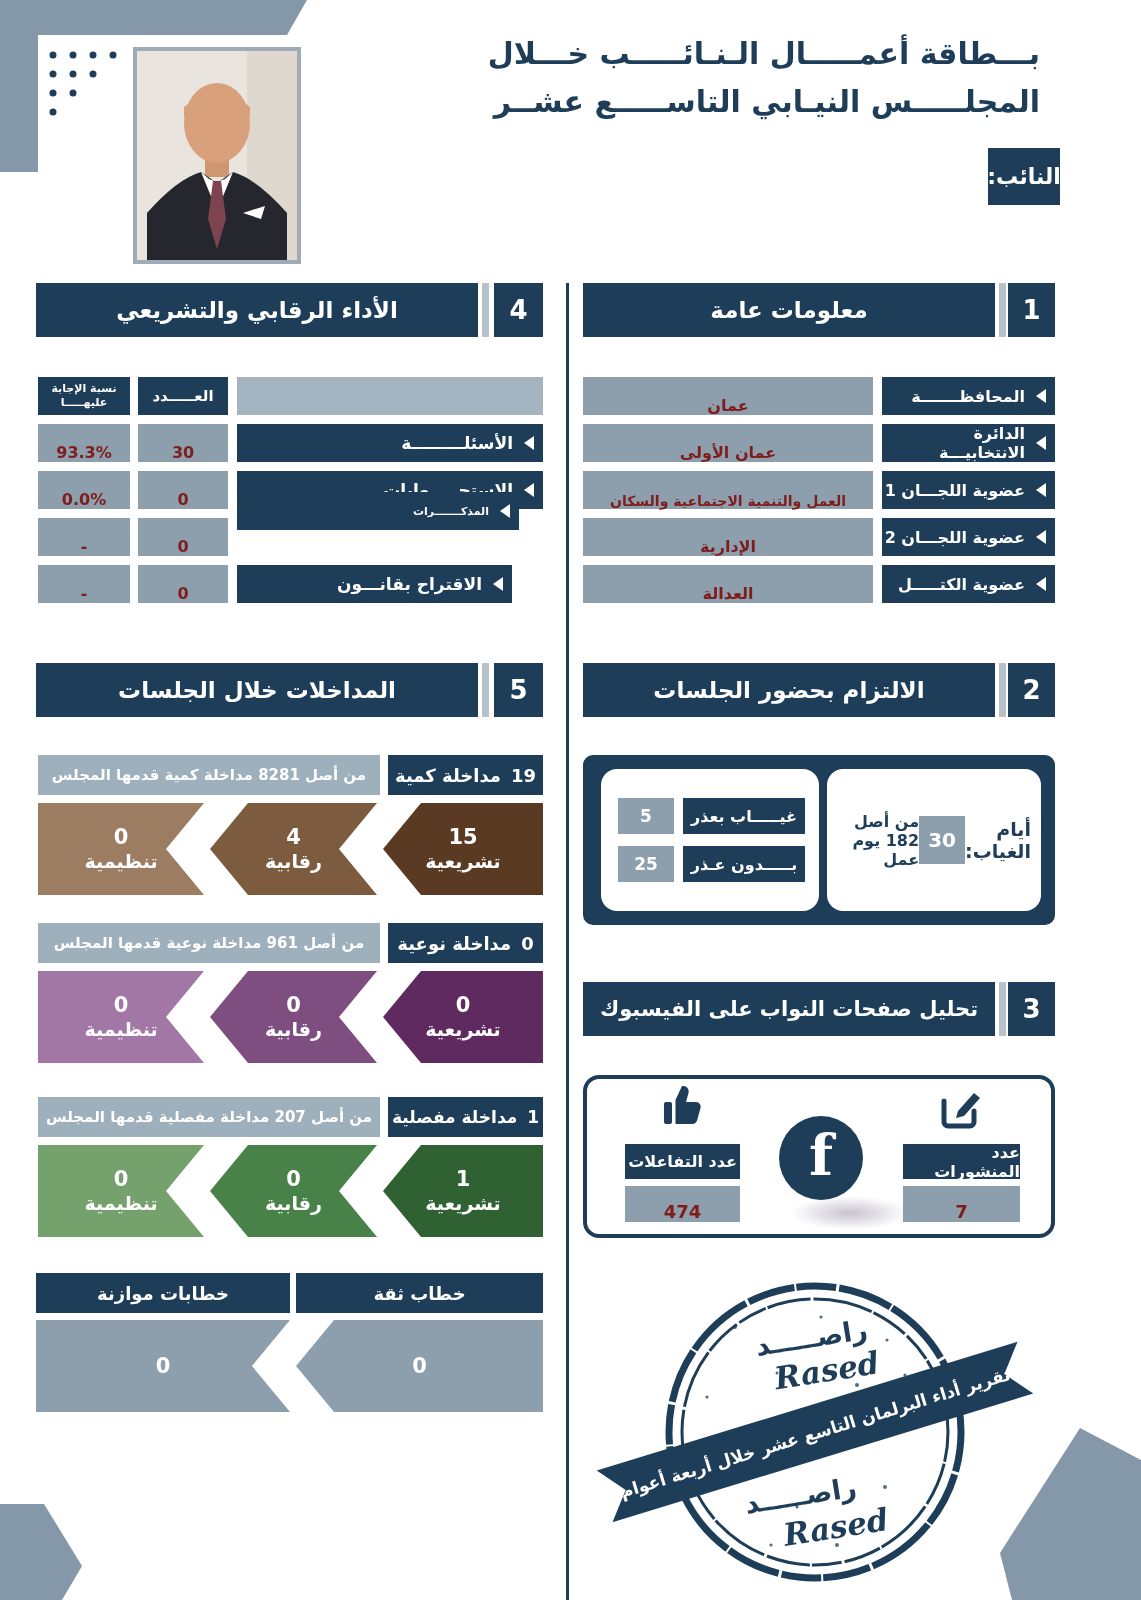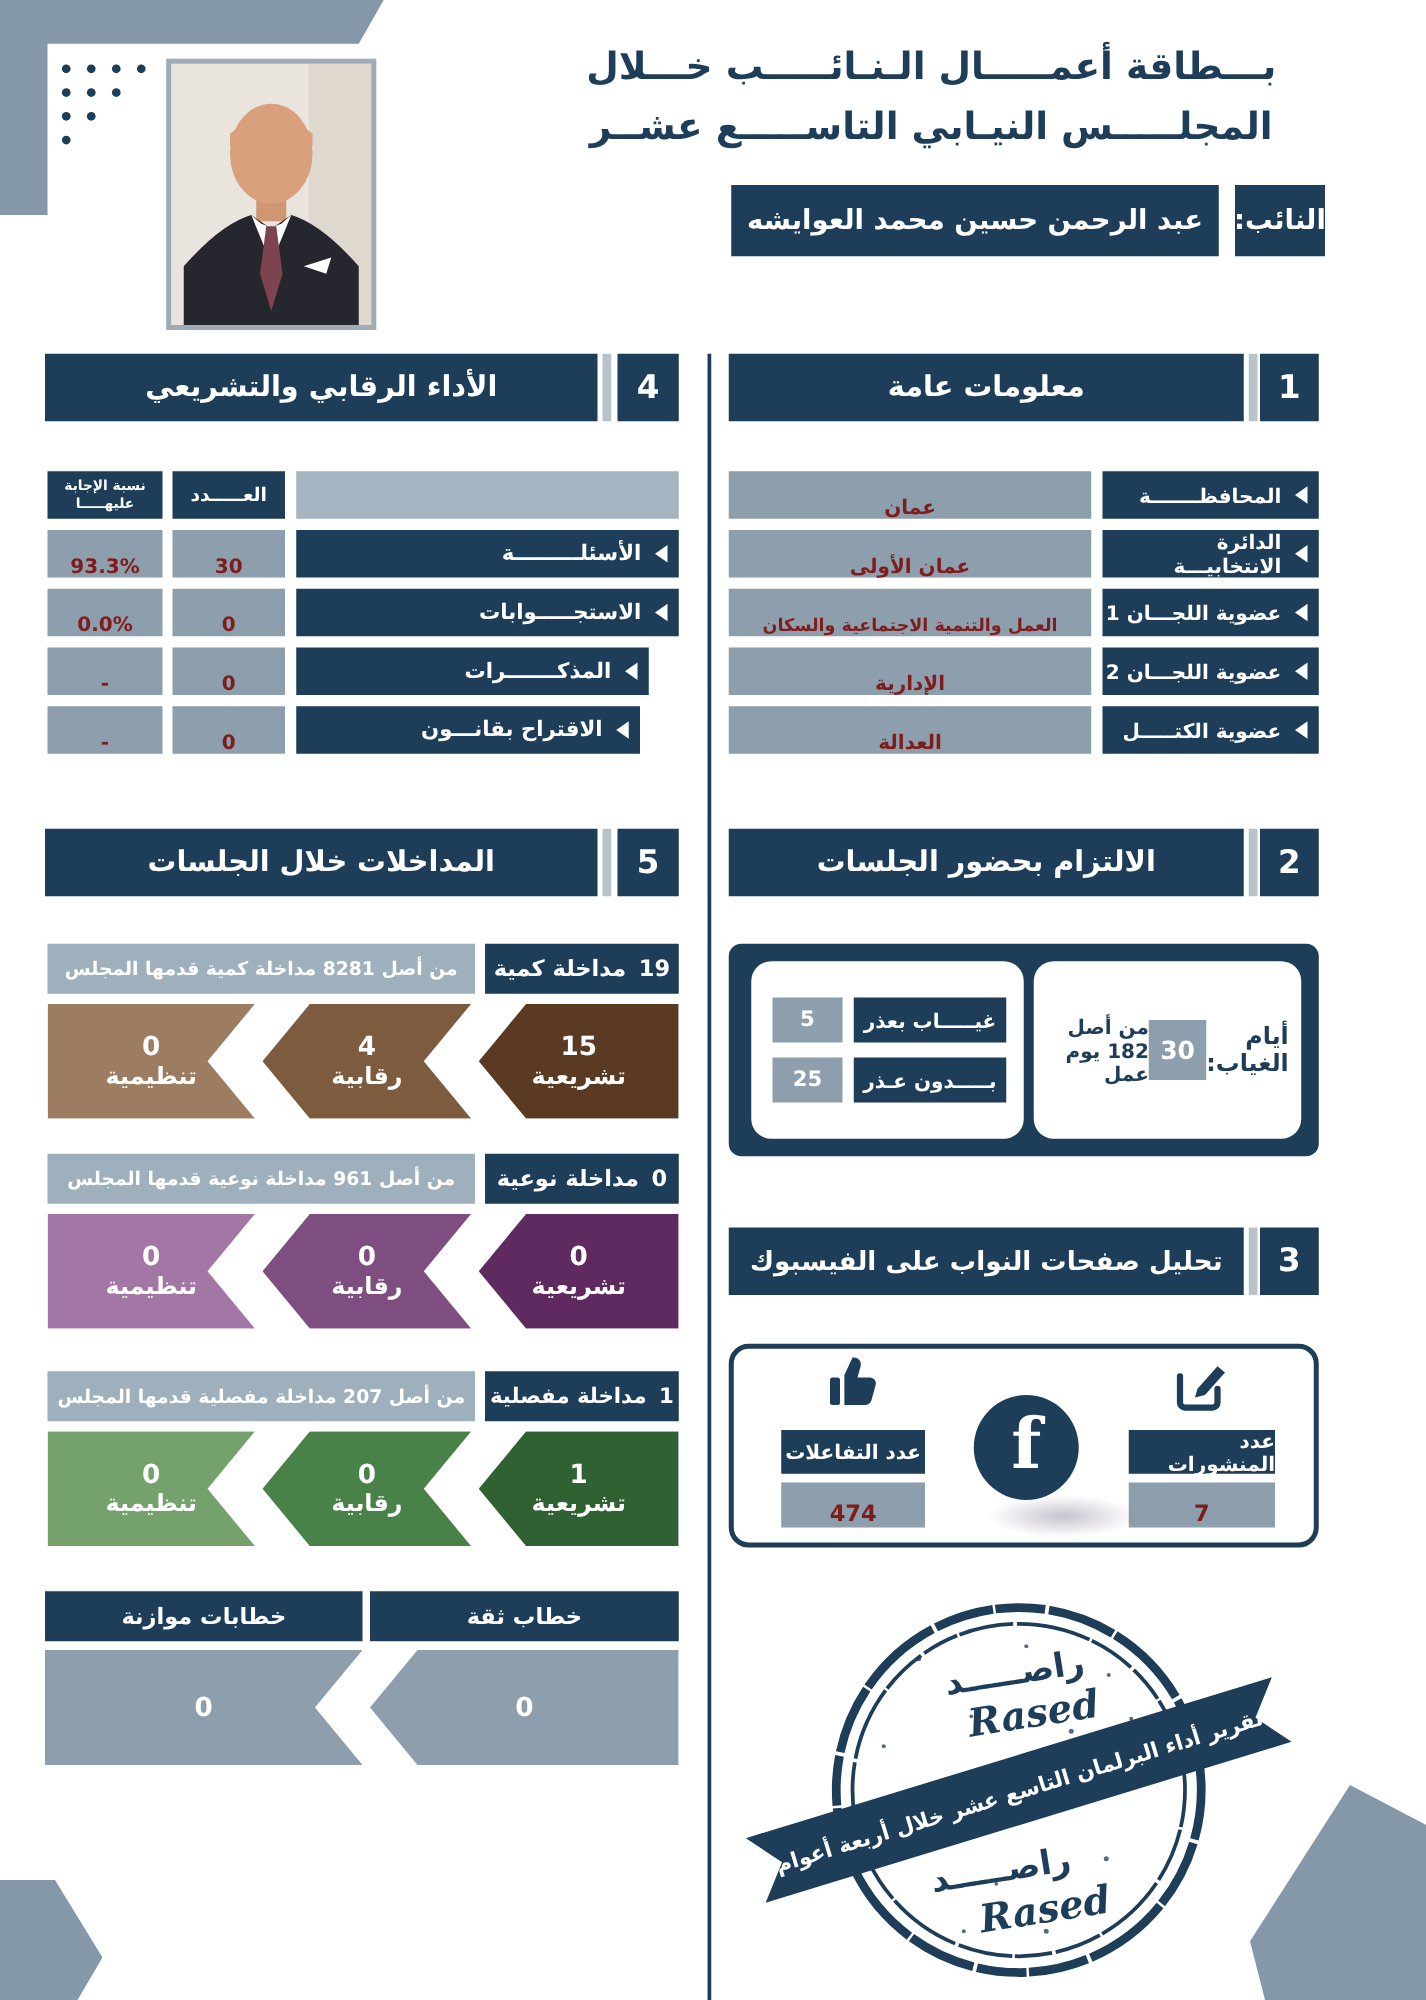--- a/index.html
+++ b/index.html
@@ -35,21 +35,21 @@
   
   .chev{position:absolute;height:92px;color:#fff;font-weight:bold;display:flex;flex-direction:column;
         align-items:center;justify-content:center;line-height:1.25;text-align:center}
   .chev .v{font-size:21px}
   .chev .l{font-size:19px}
   .chev.c-right{clip-path:polygon(100% 0,100% 100%,38px 100%,0 50%,38px 0)}
   .chev.c-mid{clip-path:polygon(100% 0,calc(100% - 38px) 50%,100% 100%,38px 100%,0 50%,38px 0)}
   .chev.c-left{clip-path:polygon(100% 0,calc(100% - 38px) 50%,100% 100%,0 100%,0 0)}
   .title{position:absolute;left:450px;top:30px;width:590px;text-align:left;direction:rtl;
          font-weight:bold;font-size:30px;line-height:48px;color:var(--navy)}
-  .title div{text-align:center}
+  .title div{text-align:right}
   .navybox{position:absolute;background:var(--navy);color:#fff;font-weight:bold;
            display:flex;align-items:center;justify-content:center}
   .whitebox{position:absolute;background:#fff;border-radius:16px}
   .graychip{background:var(--steel);color:#fff;font-weight:bold;display:flex;align-items:center;justify-content:center}
   .divider{position:absolute;left:566px;top:283px;width:3px;height:1317px;background:var(--navy)}
   .shadow-ellipse{position:absolute;left:790px;top:1196px;width:120px;height:34px;border-radius:50%;
       background:radial-gradient(ellipse at center, rgba(96,84,120,.35) 0%, rgba(96,84,120,0) 70%)}
 </style>
 </head>
 <body>
@@ -88,23 +88,20 @@
     </svg>
   </div>
 
   <div class="title">
     <div>بـــطاقة أعمـــــال الـنـائـــــب خـــلال</div>
     <div>المجلـــــس النيـابي التاســـــع عشــر</div>
   </div>
 
   <div class="navybox" style="left:988px;top:148px;width:72px;height:57px;font-size:22px">
     <span>النائب:</span>
-  </div>
-  <div class="navybox" style="left:585px;top:148px;width:390px;height:57px;font-size:22px">
-    <span>عبد الرحمن حسين محمد العوايشه</span>
   </div>
 
   <div class="divider"></div>
 
   <div class="sec-bar" style="left:583px;top:283px;width:412px">
     <span>معلومات عامة</span>
   </div>
   <div class="sec-strip" style="left:999px;top:283px;width:7px"></div>
   <div class="sec-num" style="left:1008px;top:283px;width:47px">
     <span class="num">1</span>
@@ -289,21 +286,21 @@
     <span class="tri"></span>
     <span>الاستجـــــوابات</span>
   </div>
   <div class="valbox" style="left:138px;top:471px;width:90px">
     <span class="num">0</span>
   </div>
   <div class="valbox" style="left:38px;top:471px;width:92px">
     <span class="num">0.0%</span>
   </div>
 
-  <div class="lblbox" style="left:237px;top:518px;width:282px;font-size:17px">
+  <div class="lblbox" style="left:237px;top:492px;width:282px;font-size:11px">
     <span class="tri"></span>
     <span>المذكـــــــرات</span>
   </div>
   <div class="valbox" style="left:138px;top:518px;width:90px">
     <span class="num">0</span>
   </div>
   <div class="valbox" style="left:38px;top:518px;width:92px">
     <span class="num">-</span>
   </div>
 

